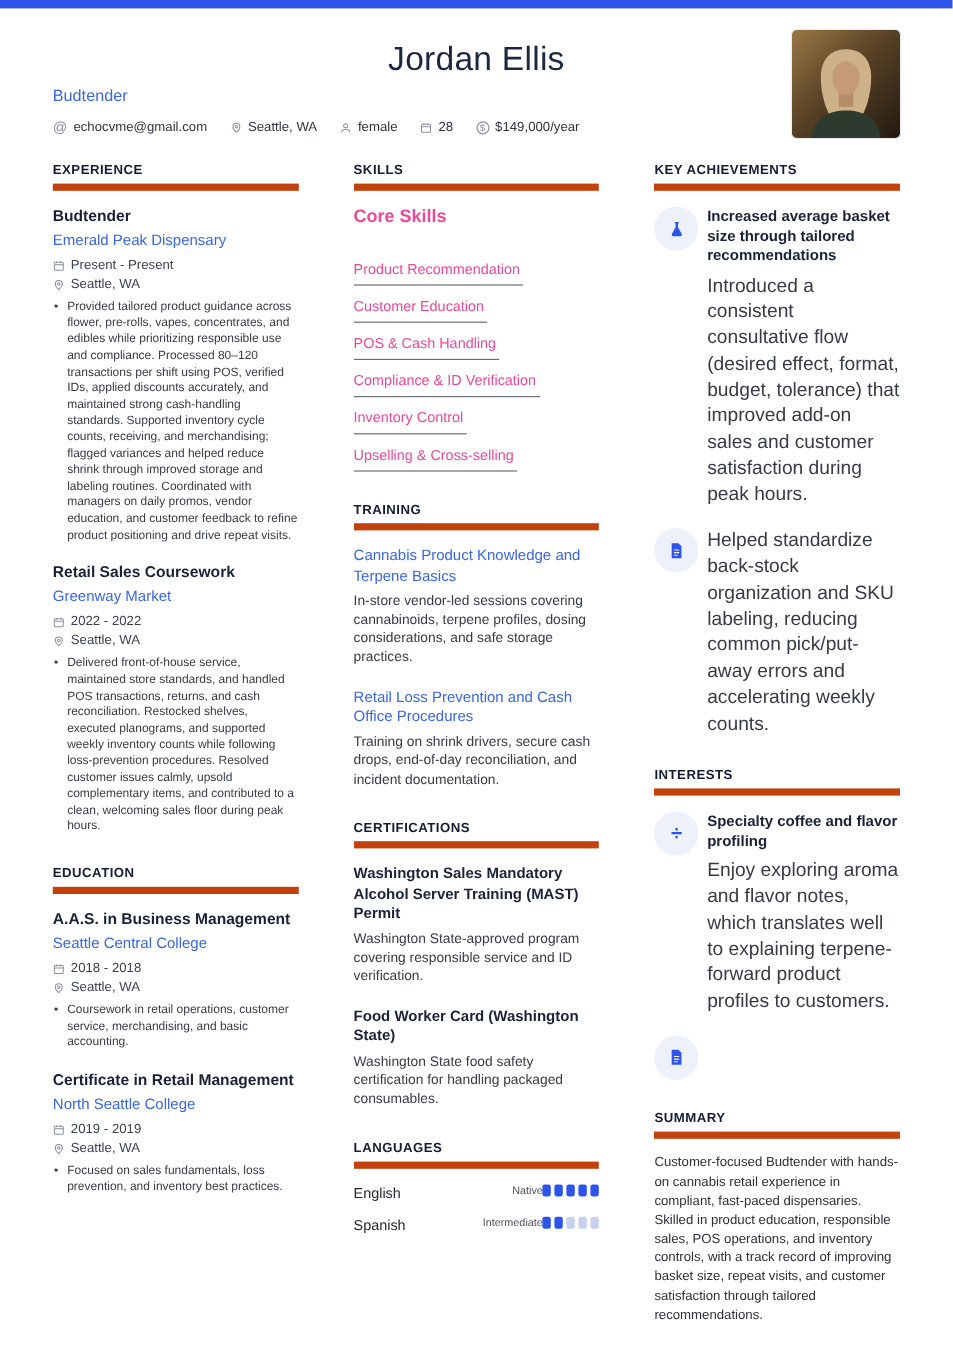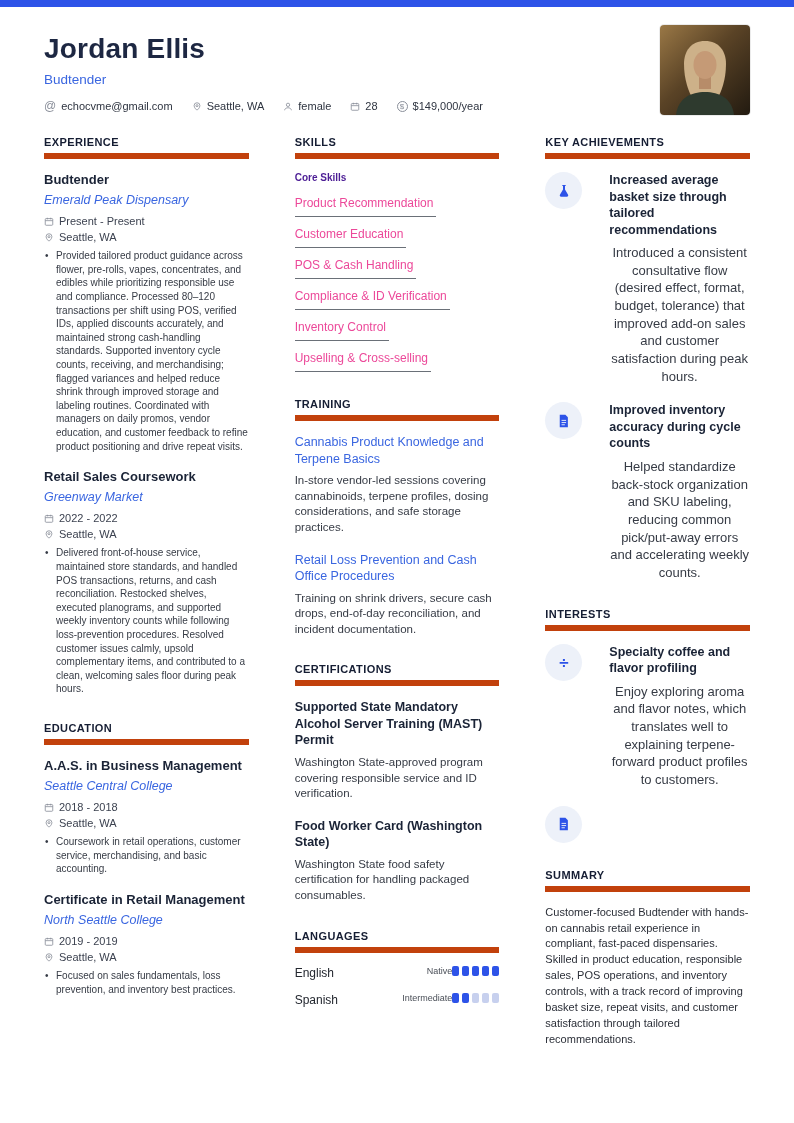--- a/index.html
+++ b/index.html
@@ -1,55 +1,55 @@
 <!DOCTYPE html>
 <html><head>
 <meta charset="utf-8">
 <style>
   * { margin:0; padding:0; box-sizing:border-box; }
   html,body { background:#ffffff; }
   body { font-family:"Liberation Sans", sans-serif; }
   .page { width:794px; height:1123px; background:#fff; position:relative; display:flex; flex-direction:column; overflow:hidden; }
   .topbar { height:7px; background:#2d53e8; flex:0 0 auto; }
   .header { padding:26px 44px 0; position:relative; flex:0 0 auto; }
-  .name { font-size:28px; font-weight:700; color:#1d2742; letter-spacing:0.2px; }
+  .name { font-size:28px; font-weight:400; color:#1d2742; letter-spacing:0.2px;text-align:center; }
   .jobtitle { font-size:13.5px; color:#3a66e0; font-weight:500; margin-top:7px; }
   .contact { display:flex; align-items:center; gap:19px; margin-top:13px; }
   .c-item { display:flex; align-items:center; gap:5px; font-size:11px; color:#2e3440; }
   .icon { display:inline-flex; align-items:center; justify-content:center; color:#8a8f9a; flex:0 0 auto; }
   .icon svg { display:block; }
   .at-glyph { font-size:12px; color:#8a8f9a; line-height:1; }
   .dollar-circ { width:11px; height:11px; border:1px solid #8a8f9a; border-radius:50%; font-size:8px; color:#8a8f9a; display:inline-flex; align-items:center; justify-content:center; }
   .photo { position:absolute; top:18px; right:44px; width:90px; height:90px; border-radius:4px; overflow:hidden; box-shadow:0 0 0 1px rgba(0,0,0,0.08); }
   .columns { display:grid; grid-template-columns:1fr 1fr 1fr; column-gap:46px; padding:0 44px; margin-top:24px; flex:1 1 auto; align-items:start; }
   .section { margin-bottom:26px; }
   .sec-h { font-size:11px; font-weight:700; color:#151d33; letter-spacing:0.4px; padding-bottom:5px; border-bottom:6px solid #c2410c; margin-bottom:13px; }
   .entry { margin-bottom:16px; }
   .role { font-size:13px; font-weight:700; color:#1a2336; margin-bottom:5px; }
-  .org { font-size:12.5px; color:#3a66e0; font-weight:500; margin-bottom:7px; line-height:1.3;font-style:italic; }
+  .org { font-size:12.5px; color:#3a66e0; font-weight:500; margin-bottom:7px; line-height:1.3; }
   .meta { display:flex; align-items:center; gap:5px; font-size:11px; color:#3c4250; margin-bottom:4px; }
   .bullet { position:relative; padding-left:12px; font-size:10px; line-height:1.36; color:#363b45; margin-top:6px; }
   .bullet::before { content:"\2022"; position:absolute; left:1px; top:0; color:#363b45; }
-  .skill-group { font-size:10px; font-weight:700; color:#4c1d95; margin-bottom:13px; }
+  .skill-group { font-size:15px; font-weight:700; color:#ec4899; margin-bottom:28px; }
   .skill { font-size:12px; color:#ec4899; border-bottom:1px solid #6a7078; padding-bottom:6px; margin-bottom:10px; width:fit-content; padding-right:3px; }
   .tr-title { font-size:12.5px; color:#3a66e0; font-weight:500; line-height:1.32; margin-bottom:6px; }
   .tr-desc, .cert-desc { font-size:11.5px; color:#363b45; line-height:1.36; }
   .tr-item, .cert-item { margin-bottom:16px; }
   .cert-title { font-size:12.5px; color:#1a2336; font-weight:600; line-height:1.32; margin-bottom:6px; }
   .lang-row { display:flex; margin-bottom:13px; }
   .lang-name { font-size:12px; color:#23272f; }
   .lang-level { font-size:9px; color:#4a4f58; margin-left:auto; margin-right:0; }
   .dots { display:flex; gap:3px; }
   .dot { width:7px; height:10px; border-radius:2px; background:#c7d0ee; }
   .dot.filled { background:#2d53e8; }
-  .ach-item { display:flex; gap:27px; margin-bottom:17px; }
+  .ach-item { display:flex; gap:7px; margin-bottom:17px; }
   .ach-icon { width:37px; height:37px; border-radius:50%; background:#edf1f9; color:#2d53e8; display:flex; align-items:center; justify-content:center; flex:0 0 auto; }
   .ach-body { flex:1 1 auto; }
   .ach-title { font-size:12.5px; font-weight:600; color:#1a2336; line-height:1.32; margin-bottom:6px; }
-  .ach-desc { font-size:13px; color:#363b45; line-height:1.36;text-align:center; }
+  .ach-desc { font-size:16px; color:#363b45; line-height:1.36; }
   .divide-glyph { font-size:17px; font-weight:700; line-height:1; }
   .summary-text { font-size:11px; color:#2b2f38; line-height:1.45; }
 </style>
 </head>
 <body>
 
 <div class="page">
   <div class="topbar"></div>
 
   <div class="header">
@@ -249,21 +249,21 @@
         </div>
         <div class="tr-item">
           <div class="tr-title">Retail Loss Prevention and Cash Office Procedures</div>
           <div class="tr-desc">Training on shrink drivers, secure cash drops, end-of-day reconciliation, and incident documentation.</div>
         </div>
       </div>
 
       <div class="section">
         <div class="sec-h">CERTIFICATIONS</div>
         <div class="cert-item">
-          <div class="cert-title">Supported State Mandatory Alcohol Server Training (MAST) Permit</div>
+          <div class="cert-title">Washington Sales Mandatory Alcohol Server Training (MAST) Permit</div>
           <div class="cert-desc">Washington State-approved program covering responsible service and ID verification.</div>
         </div>
         <div class="cert-item">
           <div class="cert-title">Food Worker Card (Washington State)</div>
           <div class="cert-desc">Washington State food safety certification for handling packaged consumables.</div>
         </div>
       </div>
 
       <div class="section">
         <div class="sec-h">LANGUAGES</div>
@@ -309,21 +309,20 @@
         </div>
 
         <div class="ach-item">
           <div class="ach-icon">
             <svg width="15" height="16" viewBox="0 0 24 24">
                 <path d="M6 2h9l4 4v16H6z" fill="currentColor"></path>
                 <path d="M9.5 11h6M9.5 14.5h6M9.5 18h4" stroke="#edf1f9" stroke-width="1.5" stroke-linecap="round"></path>
               </svg>
           </div>
           <div class="ach-body">
-            <div class="ach-title">Improved inventory accuracy during cycle counts</div>
             <div class="ach-desc">Helped standardize back-stock organization and SKU labeling, reducing common pick/put-away errors and accelerating weekly counts.</div>
           </div>
         </div>
       </div>
 
       <div class="section">
         <div class="sec-h">INTERESTS</div>
 
         <div class="ach-item">
           <div class="ach-icon">

